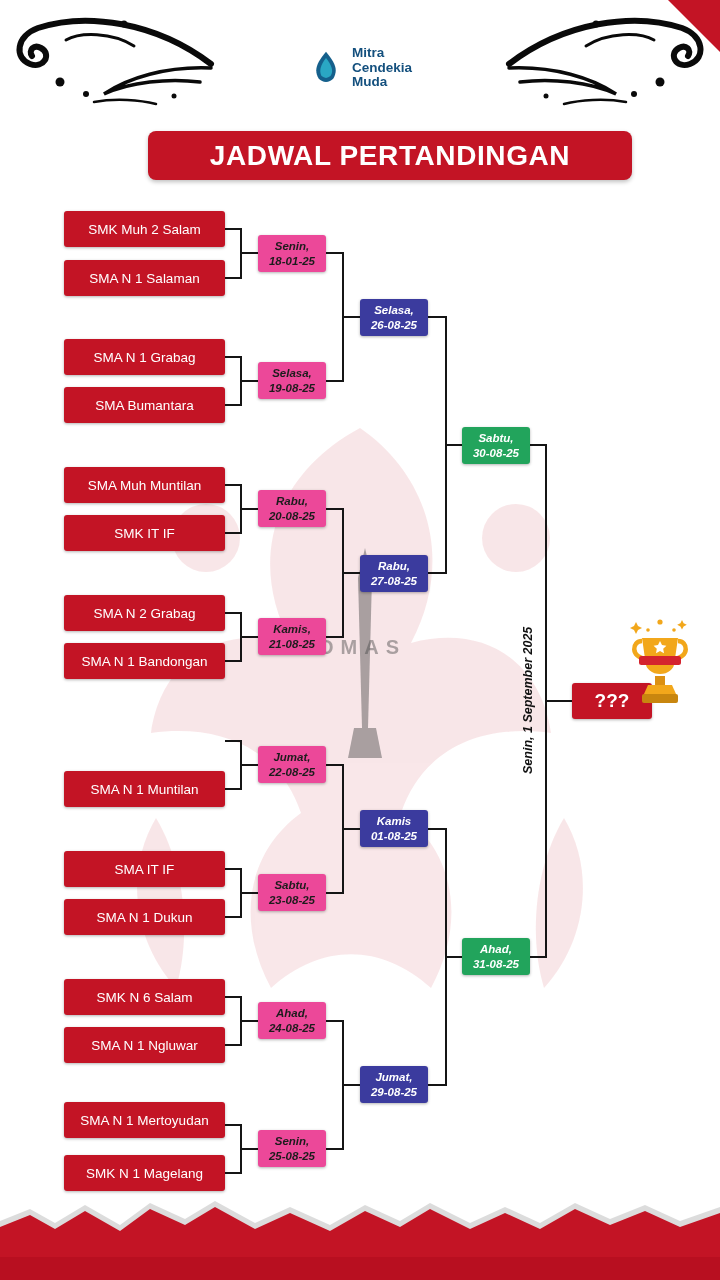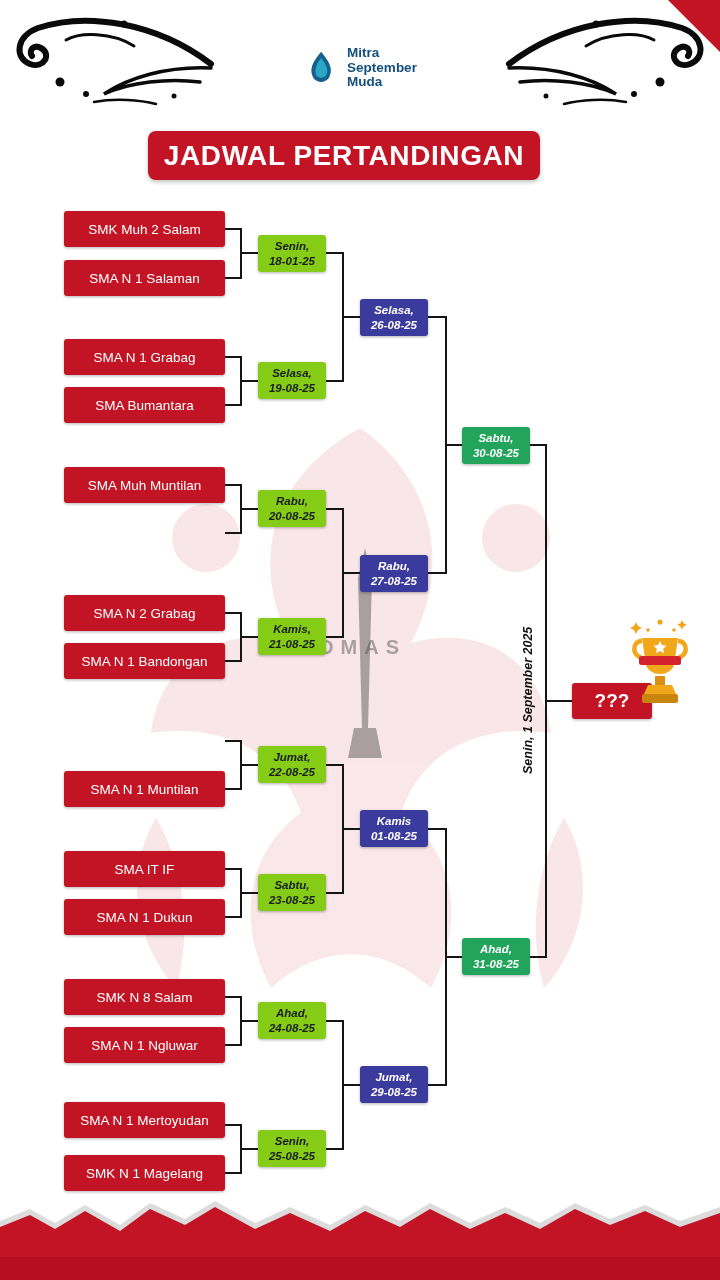--- a/index.html
+++ b/index.html
@@ -7,33 +7,33 @@
   .canvas{position:relative;width:720px;height:1280px;background:#ffffff;overflow:hidden;margin:0 auto;}
 
   
   .flourish{position:absolute;top:6px;width:210px;height:104px;}
   .flourish.right{transform:scaleX(-1);}
   .corner-ribbon{position:absolute;top:0;right:0;width:0;height:0;
     border-top:52px solid #C31425;border-left:52px solid transparent;}
   .logo{position:absolute;top:46px;left:50%;transform:translateX(-50%);
     display:flex;align-items:center;gap:8px;}
   .logo-text{color:#14507E;font-weight:bold;font-size:13.5px;line-height:1.08;}
-  .title-banner{position:absolute;left:148px;top:131px;width:392px;height:49px;
+  .title-banner{position:absolute;left:148px;top:131px;width:484px;height:49px;
     background:#C31425;border-radius:8px;display:flex;align-items:center;justify-content:center;
     color:#ffffff;font-weight:800;font-size:28px;letter-spacing:.6px;
     box-shadow:0 2px 4px rgba(0,0,0,.25);}
 
   
   .team{position:absolute;left:64px;width:161px;height:36px;background:#C31425;color:#fff;
     display:flex;align-items:center;justify-content:center;font-size:13.5px;font-weight:500;
     border-radius:3px;box-shadow:0 1px 3px rgba(0,0,0,.3);z-index:3;text-align:center;}
   .datebox{position:absolute;width:68px;height:37px;display:flex;flex-direction:column;
     align-items:center;justify-content:center;font-style:italic;font-size:11.5px;font-weight:600;
     line-height:1.3;border-radius:3px;box-shadow:0 1px 3px rgba(0,0,0,.3);z-index:3;}
-  .r1{left:258px;background:#84cc16;color:#1c1c1c;}
+  .r1{left:258px;background:#ec4899;color:#1c1c1c;}
   .r2{left:360px;background:#3B3B9E;color:#ffffff;}
   .r3{left:462px;background:#22A45C;color:#ffffff;}
   .final-box{position:absolute;left:572px;top:683px;width:80px;height:36px;background:#C31425;
     color:#fff;display:flex;align-items:center;justify-content:center;font-weight:800;
     font-size:19px;border-radius:3px;box-shadow:0 1px 3px rgba(0,0,0,.3);z-index:3;}
 
   
   .hl,.vl{position:absolute;background:#151515;z-index:2;}
   .hl{height:2px;}
   .vl{width:2px;}
@@ -98,38 +98,39 @@
   </svg>
   <div class="corner-ribbon"></div>
 
   <div class="logo">
     <svg width="36" height="36" viewBox="0 0 40 40">
       <path d="M20 2 C30 14 34 22 28 32 a11 11 0 0 1 -16 0 C6 22 10 14 20 2 Z" fill="#15608C"></path>
       <path d="M20 9 c6 8 9 14 5 20 a8 8 0 0 1 -10 0 c-3 -6 -1 -12 5 -20 Z" fill="#2AA7C4"></path>
     </svg>
     <div class="logo-text">
       <div>Mitra</div>
-      <div>September</div>
+      <div>Cendekia</div>
       <div>Muda</div>
     </div>
   </div>
 
   <div class="title-banner">JADWAL PERTANDINGAN</div>
 
   <div class="team" style="top:211px">SMK Muh 2 Salam</div>
   <div class="team" style="top:260px">SMA N 1 Salaman</div>
   <div class="team" style="top:339px">SMA N 1 Grabag</div>
   <div class="team" style="top:387px">SMA Bumantara</div>
   <div class="team" style="top:467px">SMA Muh Muntilan</div>
+  <div class="team" style="top:515px">SMK IT IF</div>
   <div class="team" style="top:595px">SMA N 2 Grabag</div>
   <div class="team" style="top:643px">SMA N 1 Bandongan</div>
   <div class="team" style="top:771px">SMA N 1 Muntilan</div>
   <div class="team" style="top:851px">SMA IT IF</div>
   <div class="team" style="top:899px">SMA N 1 Dukun</div>
-  <div class="team" style="top:979px">SMK N 8 Salam</div>
+  <div class="team" style="top:979px">SMK N 6 Salam</div>
   <div class="team" style="top:1027px">SMA N 1 Ngluwar</div>
   <div class="team" style="top:1102px">SMA N 1 Mertoyudan</div>
   <div class="team" style="top:1155px">SMK N 1 Magelang</div>
 
   <div class="datebox r1" style="top:235px">
       <span>Senin,</span>
       <span>18-01-25</span>
     </div>
   <div class="datebox r1" style="top:362px">
       <span>Selasa,</span>

